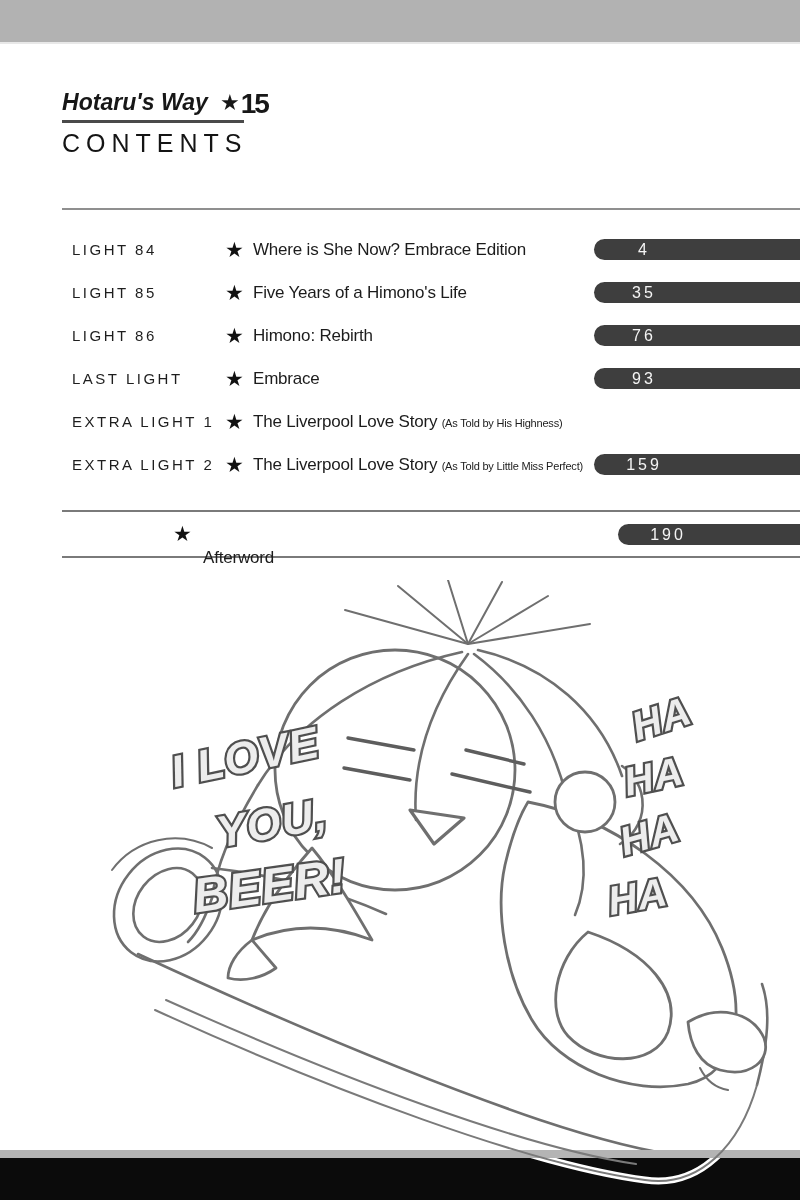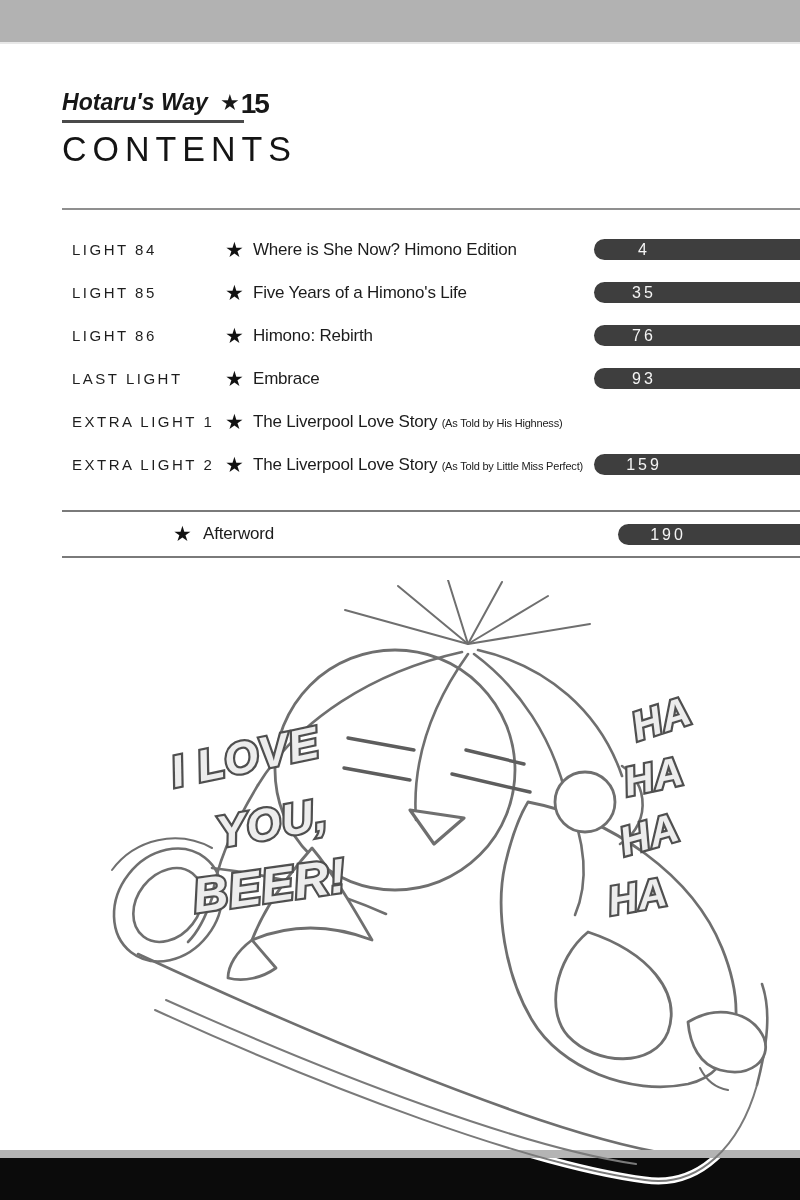--- a/index.html
+++ b/index.html
@@ -11,41 +11,41 @@
            background:#b2b2b2;border-bottom:2px solid #e8e8e8;}
 
   
   .logo{position:absolute;left:62px;top:88px;width:190px;color:#171717;}
   .logo-line1{display:flex;align-items:flex-end;white-space:nowrap;justify-content:space-between;}
   .series-title{font-size:24px;font-weight:bold;font-style:italic;letter-spacing:0px;
                 transform:scaleX(.96);transform-origin:left bottom;}
   .volume-star{font-size:22px;line-height:1;margin:0 1px 2px 6px;}
   .volume-number{font-size:28px;font-weight:bold;line-height:.82;letter-spacing:-2px;}
   .logo-rule{height:3px;background:#4a4a4a;margin-top:4px;width:182px;}
-  .contents-label{font-size:34px;letter-spacing:6px;margin-top:6px;color:#141414;
+  .contents-label{font-size:25px;letter-spacing:6px;margin-top:6px;color:#141414;
                   transform:scaleY(1.02);transform-origin:left top;}
 
   
   .toc{position:absolute;left:62px;top:208px;right:0;
        border-top:2px solid #8f8f8f;padding-top:18px;}
   .toc-row{position:relative;height:43px;}
   .chapter-label{position:absolute;left:10px;line-height:43px;font-size:15px;
                  font-weight:normal;letter-spacing:2.5px;color:#1e1e1e;white-space:nowrap;}
   .star-icon{position:absolute;left:163px;line-height:43px;font-size:21px;color:#111;}
   .chapter-title{position:absolute;left:191px;line-height:43px;white-space:nowrap;color:#1c1c1c;}
   .title-main{font-size:17px;letter-spacing:-.2px;}
   .title-suffix{font-size:11px;letter-spacing:-.2px;}
   .page-pill{position:absolute;left:532px;right:0;top:11px;height:21px;
              background:#3e3e3e;border-radius:11px 0 0 11px;}
   .page-num{display:block;width:100px;text-align:center;line-height:21px;
             color:#f4f4f4;font-size:16px;letter-spacing:3px;}
   .afterword-row{margin-top:24px;border-top:2px solid #7a7a7a;
                  border-bottom:2px solid #7a7a7a;height:44px;}
   .afterword-row .star-icon{left:111px;}
-  .afterword-row .chapter-title{left:141px;}
+  .afterword-row .chapter-title{left:141px;margin-top:24px;}
   .afterword-row .page-pill{top:12px;margin-left:24px;}
 
   
   .artwork{position:absolute;left:0;top:580px;width:800px;height:620px;}
   .ln{fill:none;stroke:#6f6f6f;stroke-width:2.6;stroke-linecap:round;stroke-linejoin:round;}
   .ln-thin{fill:none;stroke:#6f6f6f;stroke-width:2;stroke-linecap:round;}
   .shape{fill:#ffffff;stroke:#6f6f6f;stroke-width:2.8;stroke-linejoin:round;}
   .bubble{font-family:"Liberation Sans",sans-serif;font-weight:bold;font-style:italic;
           fill:#ededed;stroke:#4f4f4f;stroke-width:4.5;paint-order:stroke;letter-spacing:1px;}
 </style>
@@ -63,21 +63,21 @@
   <div class="logo-rule"></div>
   <div class="contents-label">CONTENTS</div>
 </header>
 
 <nav class="toc">
   <div>
   <div class="toc-row">
     <span class="chapter-label">LIGHT 84</span>
     <span class="star-icon">★</span>
     <span class="chapter-title">
-      <span class="title-main">Where is She Now? Himono Edition</span>
+      <span class="title-main">Where is She Now? Embrace Edition</span>
       
     </span>
     <span class="page-pill">
       <span class="page-num">4</span>
     </span>
   </div>
 
   <div class="toc-row">
     <span class="chapter-label">LIGHT 85</span>
     <span class="star-icon">★</span>

